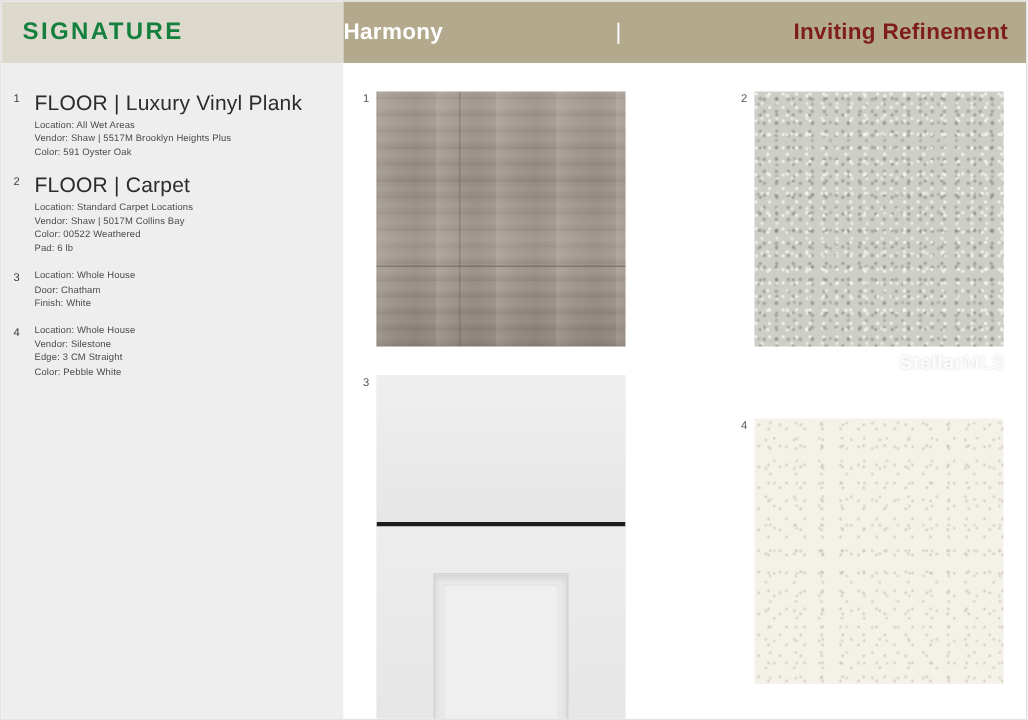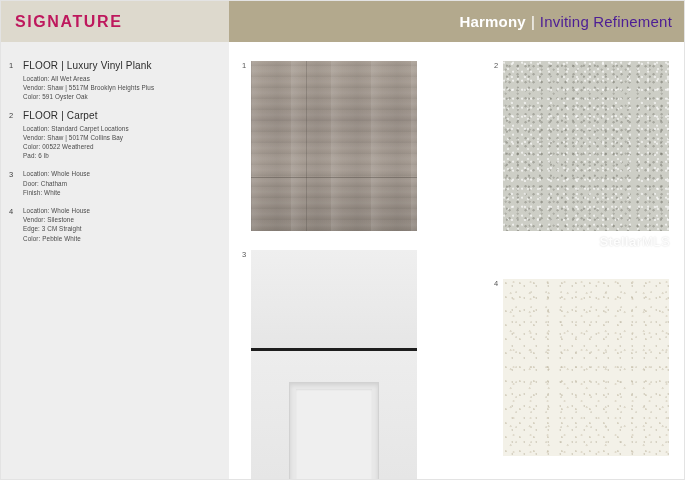--- a/index.html
+++ b/index.html
@@ -37,47 +37,47 @@
     background: #ddd9cd;
     display: flex;
     align-items: center;
     padding-left: 14px;
     box-sizing: border-box;
   }
   .brand {
     font-size: 16px;
     letter-spacing: 1.6px;
     font-weight: bold;
-    color: #be185d;
+    color: #15803d;
   }
   .header-right {
     flex: 1;
     background: #b3a98d;
     display: flex;
     align-items: center;
-    justify-content: flex-end;
+    justify-content: space-between;
     padding-right: 14px;
     box-sizing: border-box;
   }
   .harmony {
     font-size: 15px;
     color: #ffffff;
     font-weight: bold;
     letter-spacing: 0.2px;
   }
   .divider-bar {
     color: #ffffff;
     font-size: 15px;
     margin: 0 5px;
     font-weight: normal;
   }
   .tagline {
     font-size: 15px;
-    color: #4c1d95;
-    font-weight: normal;
+    color: #7f1d1d;
+    font-weight: bold;
     letter-spacing: 0.2px;
   }
 
   
   .sidebar {
     position: absolute;
     left: 0;
     top: 41px;
     width: 228px;
     height: 439px;
@@ -94,21 +94,21 @@
     font-size: 7.5px;
     color: #3d3d3d;
     padding-top: 1px;
     text-align: left;
     flex: none;
   }
   .spec-body {
     flex: 1;
   }
   .spec-title {
-    font-size: 10px;
+    font-size: 14px;
     color: #2c2c2c;
     margin-bottom: 2.5px;
     letter-spacing: 0.15px;
   }
   .spec-line {
     font-size: 6.3px;
     color: #4a4a4a;
     line-height: 9.2px;
     letter-spacing: 0.1px;
   }

